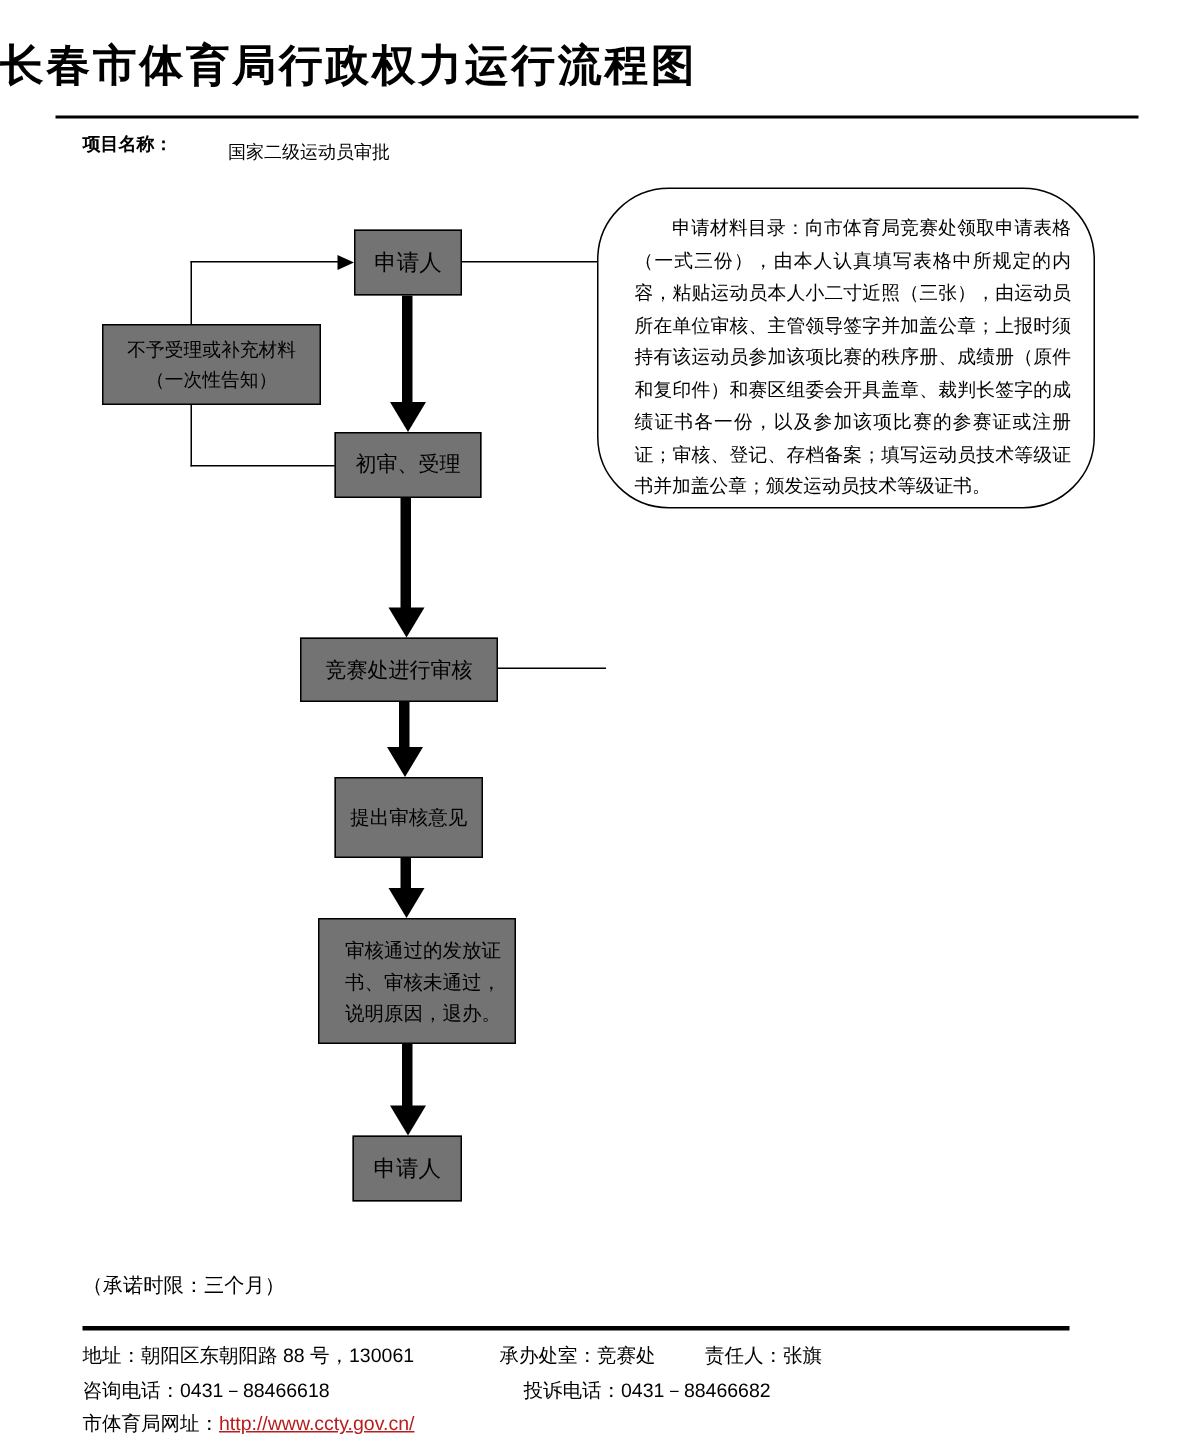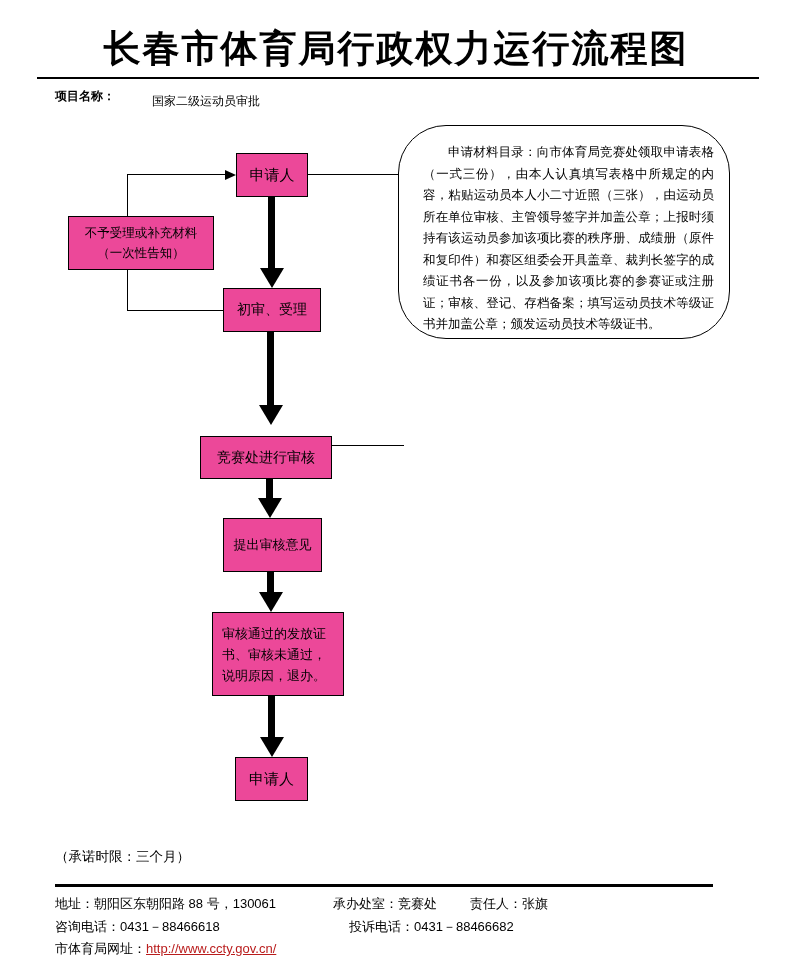--- a/index.html
+++ b/index.html
@@ -3,27 +3,27 @@
 <meta charset="utf-8">
 <style>
   html,body{margin:0;padding:0;background:#ffffff;}
   #page{
     position:relative;width:792px;height:957px;background:#ffffff;
     font-family:"Liberation Sans","DejaVu Sans",sans-serif;color:#000;
     overflow:hidden;
   }
   .abs{position:absolute;}
   
-  .title{left:0;top:24px;width:100%;text-align:center;font-size:37px;font-weight:bold;letter-spacing:2px;}
+  .title{left:0;top:24px;width:100%;font-size:29px;font-weight:bold;letter-spacing:2px;}
   .title-rule{left:37px;top:77px;width:722px;height:2px;background:#000;}
   .project-label{left:55px;top:88px;font-size:12px;font-weight:bold;}
   .project-value{left:152px;top:93px;font-size:12px;}
   
   .fbox{
-    background:#ec4899;border:1.5px solid #000;border-radius:0;
+    background:#737373;border:1.5px solid #000;border-radius:0;
     display:flex;align-items:center;justify-content:center;
     font-size:14px;z-index:2;box-sizing:border-box;text-align:center;
   }
   .fbox.multiline{justify-content:flex-start;text-align:left;align-items:center;}
   .pre{white-space:pre-line;}
   
   .callout{
     background:#fff;border:1.5px solid #000;z-index:2;box-sizing:border-box;
     font-size:12.5px;line-height:21.5px;text-align:justify;
   }
@@ -81,25 +81,25 @@
   <div class="abs stem" style="left:268px;top:696px;height:42px;"></div>
   <div class="abs ah-down" style="left:260px;top:737px;"></div>
 
   <div class="abs fbox" style="left:236px;top:153px;width:72px;height:44px;font-size:15px;">申请人</div>
 
   <div class="abs fbox pre" style="left:68px;top:216px;width:146px;height:54px;font-size:12.5px;line-height:20px;">不予受理或补充材料
 （一次性告知）</div>
 
   <div class="abs fbox" style="left:223px;top:288px;width:98px;height:44px;">初审、受理</div>
 
-  <div class="abs fbox" style="left:200px;top:425px;width:132px;height:43px;margin-top:11px;">竞赛处进行审核</div>
+  <div class="abs fbox" style="left:200px;top:425px;width:132px;height:43px;">竞赛处进行审核</div>
 
   <div class="abs fbox" style="left:223px;top:518px;width:99px;height:54px;font-size:13px;">提出审核意见</div>
 
-  <div class="abs fbox multiline" style="left:212px;top:612px;width:132px;height:84px;font-size:13px;line-height:21px;padding:6px 9px;text-align:left;">审核通过的发放证书、审核未通过，说明原因，退办。</div>
+  <div class="abs fbox multiline" style="left:212px;top:612px;width:132px;height:84px;font-size:13px;line-height:21px;padding:6px 9px;text-align:right;">审核通过的发放证书、审核未通过，说明原因，退办。</div>
 
   <div class="abs fbox" style="left:235px;top:757px;width:73px;height:44px;font-size:15px;">申请人</div>
 
   <div class="abs callout" style="left:398px;top:125px;width:332px;height:214px;border-radius:48px;padding:16px 15px 0 24px;">
     <div class="txt">申请材料目录：向市体育局竞赛处领取申请表格（一式三份），由本人认真填写表格中所规定的内容，粘贴运动员本人小二寸近照（三张），由运动员所在单位审核、主管领导签字并加盖公章；上报时须持有该运动员参加该项比赛的秩序册、成绩册（原件和复印件）和赛区组委会开具盖章、裁判长签字的成绩证书各一份，以及参加该项比赛的参赛证或注册证；审核、登记、存档备案；填写运动员技术等级证书并加盖公章；颁发运动员技术等级证书。</div>
   </div>
 
 
   <div class="abs note">（承诺时限：三个月）</div>
   <div class="abs footer-rule"></div>

